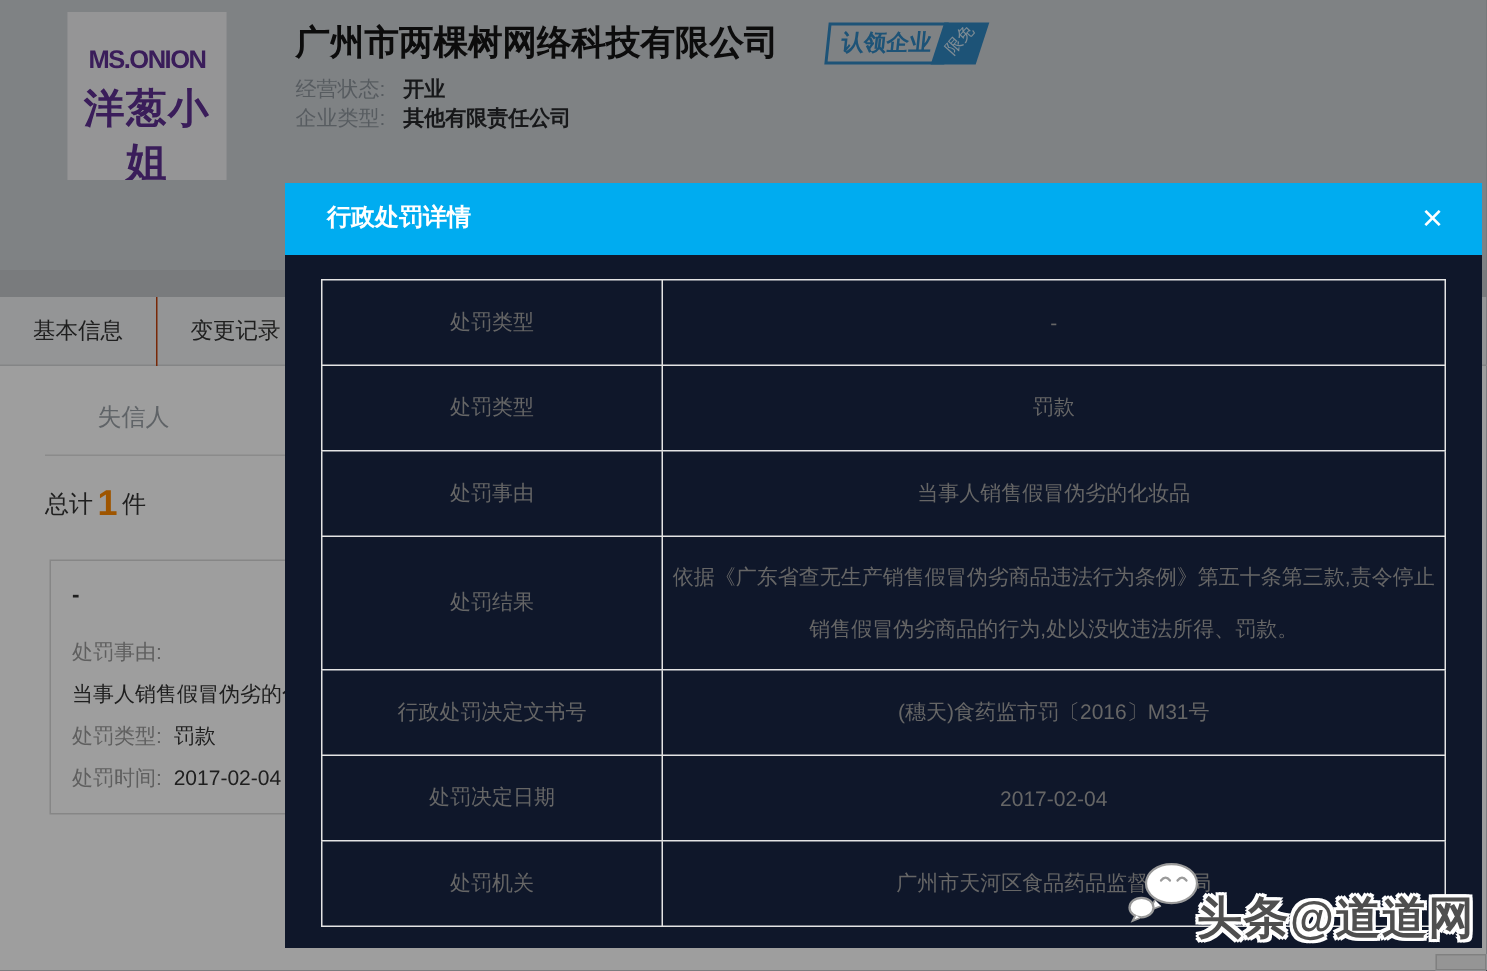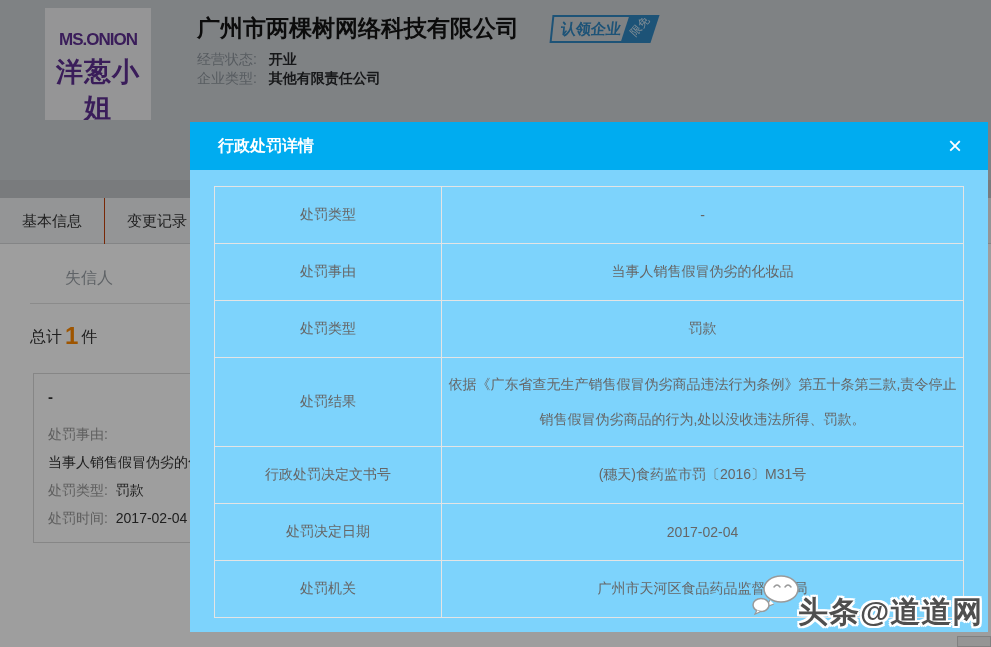--- a/index.html
+++ b/index.html
@@ -77,21 +77,21 @@
     position: absolute; left: 957px; top: 636px; width: 34px; height: 11px;
     background: #f1f1f1; border: 1px solid #cfcfcf;
   }
 
   
   .dim-overlay { position: absolute; inset: 0; background: rgba(0,0,0,0.38); z-index: 5; }
 
   
   .modal {
     position: absolute; left: 190px; top: 122px; width: 798px; height: 510px;
-    background: #7dd3fc; z-index: 10;
+    background: #0f172a; z-index: 10;
   }
   .modal-header { position: relative; height: 48px; background: #00acf0; }
   .modal-title {
     position: absolute; left: 28px; top: 0; line-height: 48px;
     color: #fff; font-size: 16px; font-weight: bold;
   }
   .modal-close {
     position: absolute; right: 18px; top: 9px; width: 30px; height: 30px;
     color: #fff; font-size: 24px; line-height: 30px; text-align: center;
     cursor: pointer; font-weight: normal;
@@ -195,26 +195,26 @@
       <div class="modal-title">行政处罚详情</div>
       <div class="modal-close">×</div>
     </div>
     <table class="detail-table">
       <tbody>
         <tr>
           <td class="lbl">处罚类型</td>
           <td class="val">-</td>
         </tr>
         <tr>
+          <td class="lbl">处罚类型</td>
+          <td class="val">罚款</td>
+        </tr>
+        <tr>
           <td class="lbl">处罚事由</td>
           <td class="val">当事人销售假冒伪劣的化妆品</td>
-        </tr>
-        <tr>
-          <td class="lbl">处罚类型</td>
-          <td class="val">罚款</td>
         </tr>
         <tr class="tall">
           <td class="lbl">处罚结果</td>
           <td class="val">依据《广东省查无生产销售假冒伪劣商品违法行为条例》第五十条第三款,责令停止销售假冒伪劣商品的行为,处以没收违法所得、罚款。</td>
         </tr>
         <tr>
           <td class="lbl">行政处罚决定文书号</td>
           <td class="val">(穗天)食药监市罚〔2016〕M31号</td>
         </tr>
         <tr>

